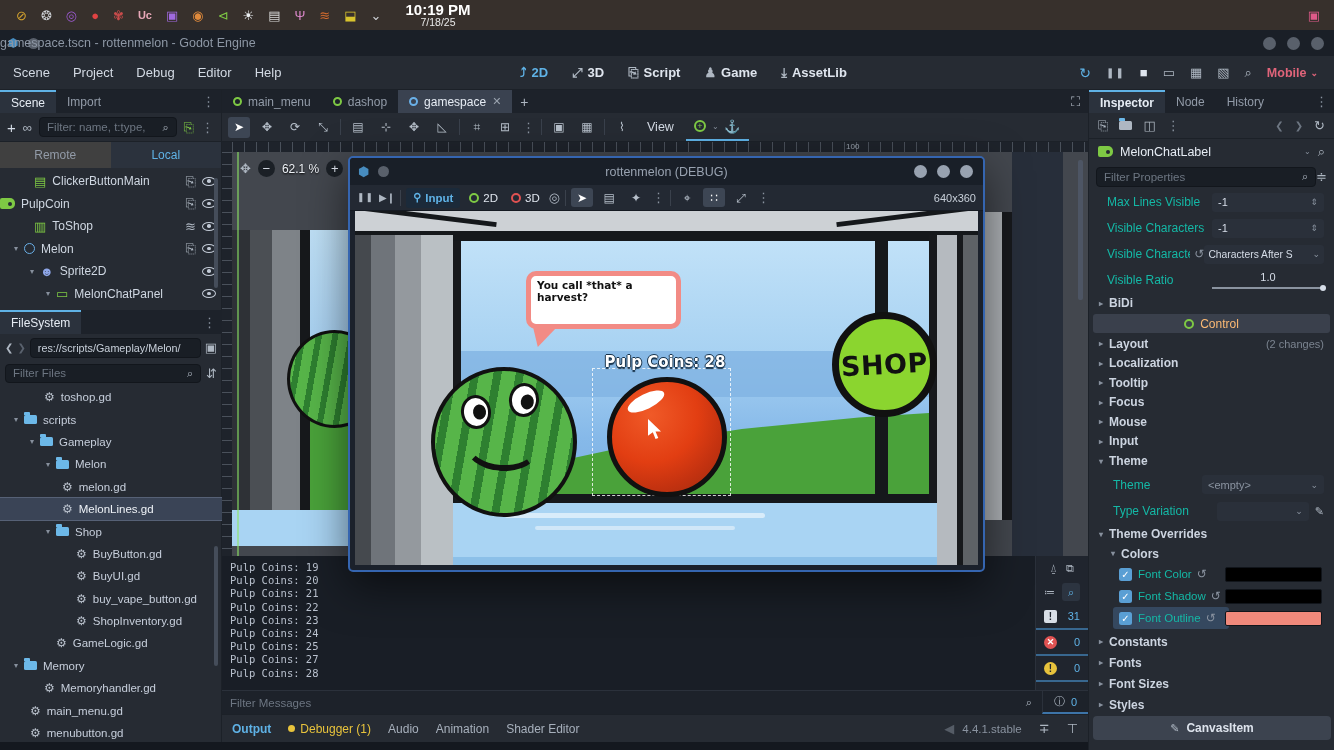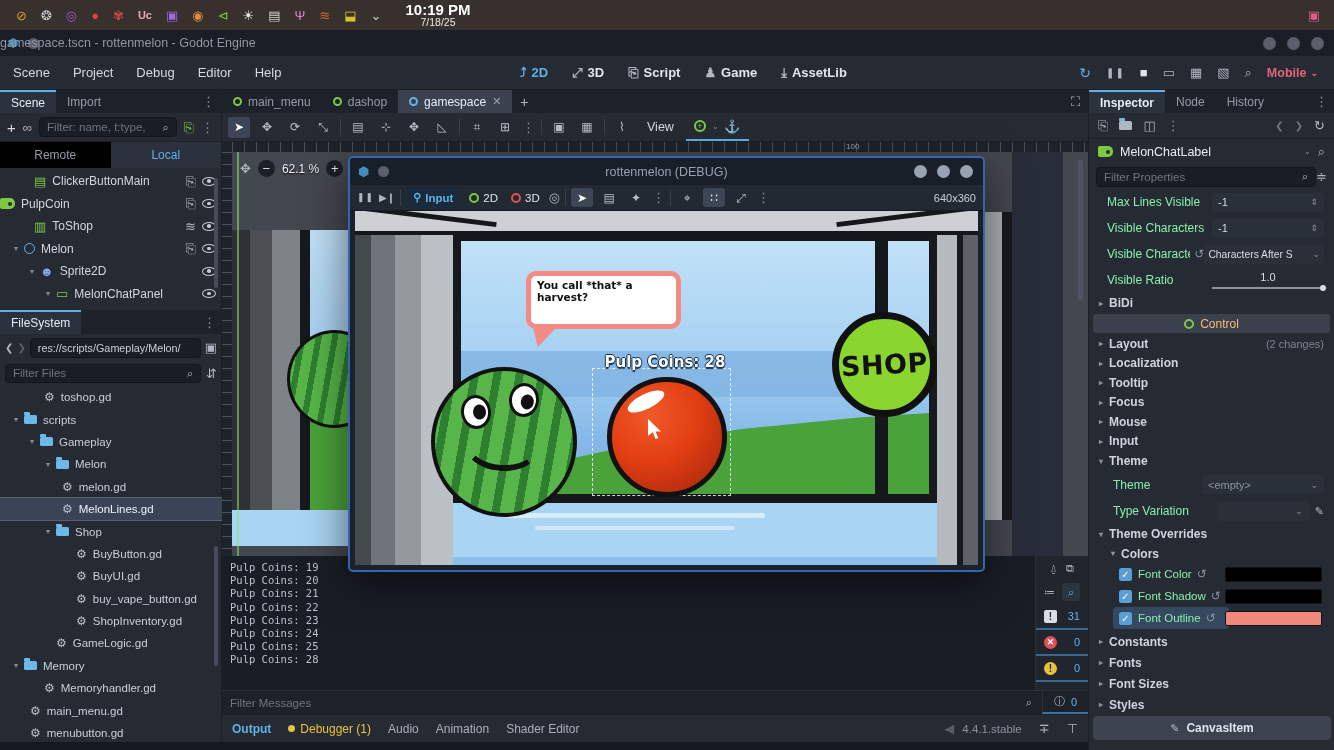--- a/index.html
+++ b/index.html
@@ -19,21 +19,21 @@
 .caret{color:#87909d;font-size:8px;flex:none}
 .folder{width:13px;height:9px;background:#6cb8e8;border-radius:1.5px;position:relative;flex:none}
 .folder::before{content:"";position:absolute;top:-3px;left:0;width:6px;height:3px;background:#6cb8e8;border-radius:1px 1px 0 0}
 .gear{color:#b9c1cc;font-size:12px;flex:none}
 .eyeic{width:14px;height:9px;border:1.5px solid #c2cad6;border-radius:50%;position:relative;flex:none;display:inline-block}
 .eyeic::after{content:"";position:absolute;left:4px;top:1.5px;width:3.5px;height:3.5px;background:#c2cad6;border-radius:50%}
 .tagic{width:15px;height:11px;background:#7ec944;border-radius:2px 5px 5px 2px;position:relative;flex:none;display:inline-block}
 .tagic::after{content:"";position:absolute;right:3px;top:3.5px;width:4px;height:4px;border-radius:50%;background:#262b33}
 .isec{display:flex;align-items:center;gap:6px;padding-left:10px;font-weight:bold;color:#ccd4e0;font-size:12px}
 .prow{display:flex;align-items:center;padding-left:18px;padding-right:10px}
-.plabel{color:#86efac;font-size:12px;white-space:nowrap;overflow:hidden}
+.plabel{color:#14b8a6;font-size:12px;white-space:nowrap;overflow:hidden}
 .vbox{background:#2a303a;border-radius:3px;height:19px;display:flex;align-items:center;padding:0 6px;color:#d6dde8;font-size:11px}
 .spin{color:#8a93a0;font-size:9px;margin-left:auto}
 .chk{width:13px;height:13px;background:#5a9fd4;border-radius:2.5px;color:#fff;font-size:10px;display:inline-flex;align-items:center;justify-content:center;flex:none}
 .rev{color:#8a93a0;font-size:12px;flex:none}
 .cnt-row{height:26px;display:flex;align-items:center;gap:6px;padding:0 8px;border-bottom:2px solid #38678f}
 .cnt-num{margin-left:auto;color:#5fb2e6;font-size:11px}
 .olin{white-space:pre}
 .gw-dot{width:13px;height:13px;border-radius:50%;background:#98a2b0;flex:none}
 .tbtn{display:inline-flex;align-items:center;justify-content:center;height:21px;min-width:22px;border-radius:3px;color:#b6bfca;font-size:12px}
 .tbtn.on{background:#3d4654;color:#fff}
@@ -137,21 +137,21 @@
     <span class="ic" style="font-size:15px;color:#d6dde8">+</span>
     <span class="ic">∞</span>
     <div class="inp" style="flex:1;height:20px">
         <span class="ph">Filter: name, t:type,</span>
         <span class="ic" style="font-size:11px">⌕</span>
       </div>
     <span class="ic" style="color:#7ec944">⎘</span>
     <span class="ic" style="color:#8a93a0">⋮</span>
   </div>
 
-  <div class="f" style="height:26px;background:#000000">
+  <div class="f" style="height:26px;background:#404040">
     <div class="tab" style="width:111px;justify-content:center;height:26px">
         <span>Remote</span>
       </div>
     <div class="tab on" style="width:111px;justify-content:center;height:26px;color:#5fb2e6">
         <span>Local</span>
       </div>
   </div>
 
   <div class="p" style="left:0;top:80px;width:222px;height:140px">
     <div class="srow" style="padding-left:34px">
@@ -372,20 +372,21 @@
 </div>
 
 <div class="p" style="left:222px;top:556px;width:813px;height:134px;background:#191e26;padding:5px 8px;font-family:'DejaVu Sans Mono',monospace;font-size:10.5px;line-height:13.2px;color:#b9c1ce;overflow:hidden">
   <div class="olin">Pulp Coins: 19</div>
   <div class="olin">Pulp Coins: 20</div>
   <div class="olin">Pulp Coins: 21</div>
   <div class="olin">Pulp Coins: 22</div>
   <div class="olin">Pulp Coins: 23</div>
   <div class="olin">Pulp Coins: 24</div>
   <div class="olin">Pulp Coins: 25</div>
+  <div class="olin">Pulp Coins: 27</div>
   <div class="olin">Pulp Coins: 28</div>
 </div>
 <div class="p" style="left:1035px;top:556px;width:53px;height:134px;background:#20252e;border-left:1px solid #2b313b">
   <div class="f" style="height:24px;justify-content:center;gap:9px">
     <span class="ic" style="font-size:11px">⍙</span>
     <span class="ic" style="font-size:11px">⧉</span>
   </div>
   <div class="f" style="height:24px;justify-content:center;gap:7px">
     <span class="ic" style="font-size:11px">≔</span>
     <span class="ic" style="width:18px;height:18px;background:#2c3440;border-radius:3px;color:#5fb2e6;font-size:11px">⌕</span>

